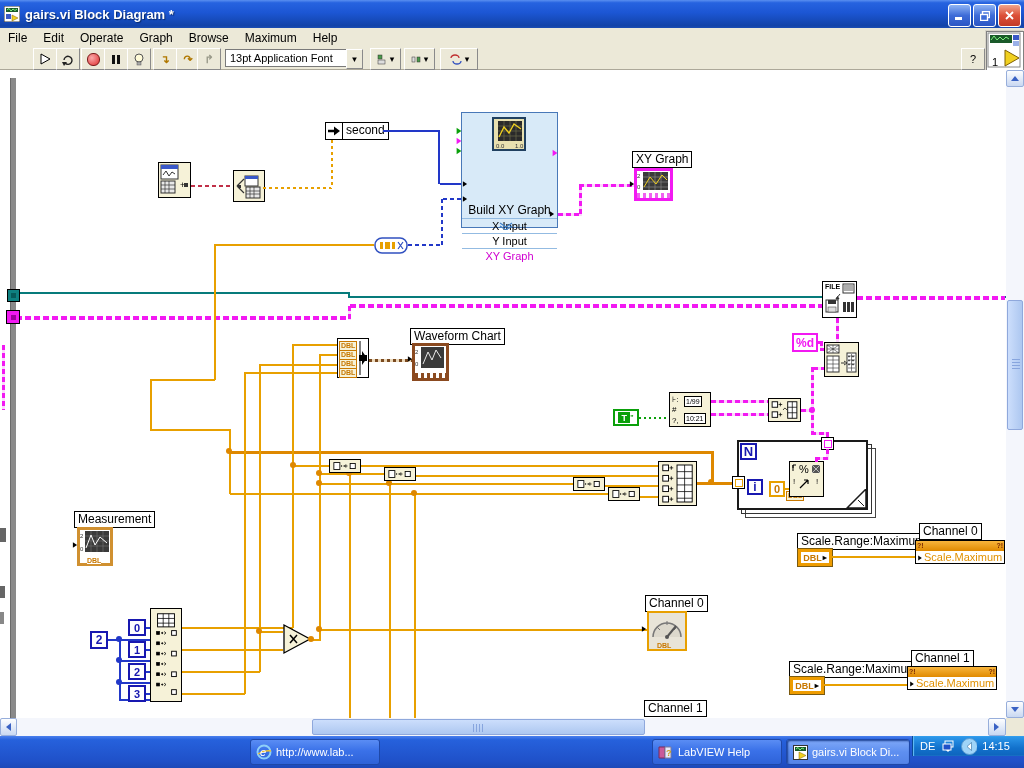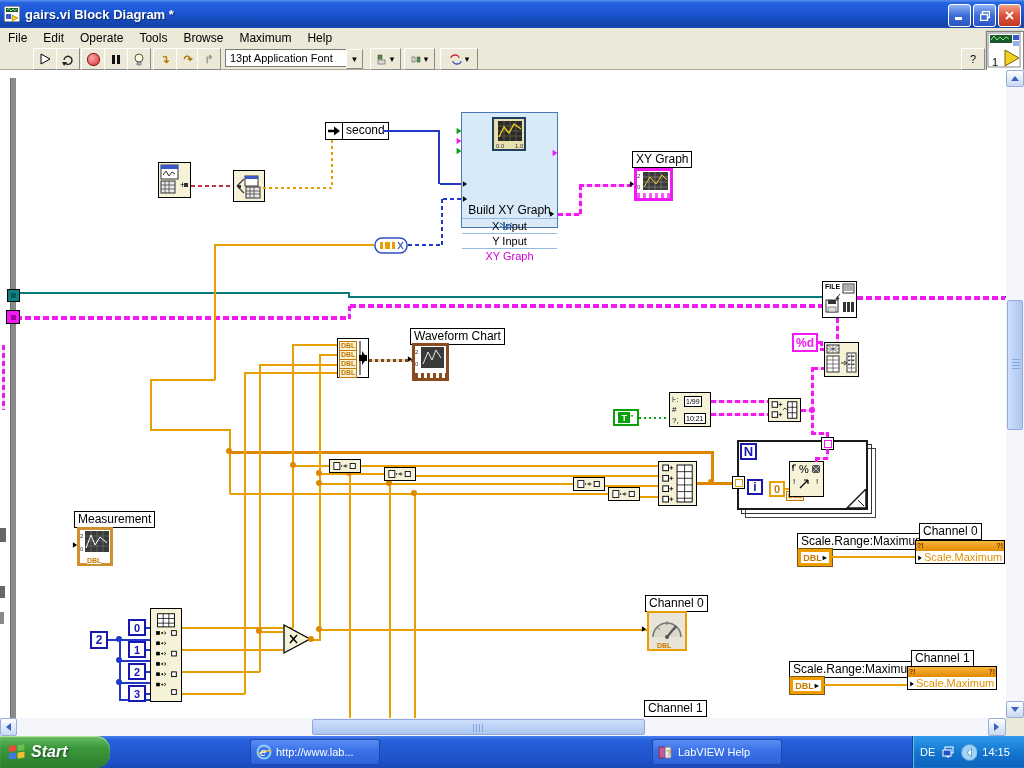--- a/index.html
+++ b/index.html
@@ -77,21 +77,21 @@
   .corner{position:absolute;top:718px;left:1006px;width:18px;height:18px;background:#ECE9D8}
   
   .taskbar{position:absolute;top:736px;left:0;width:1024px;height:32px;background:linear-gradient(180deg,#4A80EE 0%,#2661DC 12%,#1F50C8 80%,#1D49B8 100%)}
   .startbtn{position:absolute;left:0;top:0;height:32px;width:110px;border-radius:0 14px 14px 0;
     background:linear-gradient(180deg,#6DBE63 0%,#3D9A3D 35%,#2E822E 90%);box-shadow:inset 0 1px 1px #b4e8a8;
     display:flex;align-items:center;gap:5px;padding-left:8px;box-sizing:border-box}
   .starttext{color:#fff;font-size:16px;font-weight:bold;font-style:italic;text-shadow:1px 1px 2px #1a4a1a}
   .taskitem{position:absolute;top:3px;height:26px;border-radius:3px;background:linear-gradient(180deg,#5A8DF4,#3A71E8 45%,#2E62D8);
     border:1px solid #1E48A8;color:#fff;font-size:11px;display:flex;align-items:center;gap:4px;padding:0 5px;box-sizing:border-box;overflow:hidden;white-space:nowrap}
   .taskitem.active{background:linear-gradient(180deg,#7FA8F8,#5E8FF0 50%,#5484E8);box-shadow:inset 1px 1px 2px #1a3f90}
-  .tray{position:absolute;right:0;top:0;width:112px;height:32px;background:linear-gradient(180deg,#2E9AEC,#1271CC 60%,#0E64BC);
+  .tray{position:absolute;right:0;top:0;width:112px;height:20px;background:linear-gradient(180deg,#2E9AEC,#1271CC 60%,#0E64BC);
     border-left:1px solid #0a4a96;box-shadow:inset 1px 0 1px #66c0f8;display:flex;align-items:center;gap:5px;padding-left:7px;box-sizing:border-box;color:#fff;font-size:11px}
   .ticon{display:inline-flex;width:16px;height:16px;align-items:center;justify-content:center;flex:none}
 </style>
 </head>
 <body>
 
 <div class="screen">
 
   <div class="titlebar">
     <svg width="16" height="16">
@@ -119,21 +119,21 @@
             <path d="M1 1 L8 8 M8 1 L1 8" stroke="#fff" stroke-width="1.8"></path>
           </svg>
         </div>
     </div>
   </div>
 
   <div class="menubar">
     <span class="menuitem">File</span>
     <span class="menuitem">Edit</span>
     <span class="menuitem">Operate</span>
-    <span class="menuitem">Tools</span>
+    <span class="menuitem">Graph</span>
     <span class="menuitem">Browse</span>
     <span class="menuitem">Maximum</span>
     <span class="menuitem">Help</span>
   </div>
 
   <div class="toolbar">
     <div class="tbtn" style="left:33px">
         <svg width="12" height="12">
           <polygon points="2,1 11,6 2,11" fill="#fff" stroke="#000"></polygon>
         </svg>
@@ -689,50 +689,50 @@
     </div>
     <div class="sbtn" style="left:988px;top:0;width:18px;height:18px">
         <svg width="6" height="8">
           <polygon points="0,0 0,8 5,4" fill="#3A62C4"></polygon>
         </svg>
       </div>
   </div>
   <div class="corner"></div>
 
   <div class="taskbar">
-    <div class="startbtn">
-      <svg width="18" height="18">
-          <g transform="skewY(-6)">
-            <rect x="1" y="3" width="7" height="6" rx="1" fill="#E84C3C"></rect>
-            <rect x="9.5" y="3" width="7" height="6" rx="1" fill="#6BBE4A"></rect>
-            <rect x="1" y="10.5" width="7" height="6" rx="1" fill="#3C78E8"></rect>
-            <rect x="9.5" y="10.5" width="7" height="6" rx="1" fill="#F0C030"></rect>
-          </g>
-        </svg>
-      <span class="starttext">Start</span>
-    </div>
     <div class="taskitem" style="left:250px;width:130px">
       <span class="ticon">
           <svg width="16" height="16">
             <circle cx="8" cy="8" r="6.5" fill="none" stroke="#8fd0f8" stroke-width="2"></circle>
             <path d="M2 10 q6 -4 13 -3" stroke="#F0C030" fill="none" stroke-width="1.5"></path>
             <text x="4" y="12" font-size="11" fill="#fff" font-style="italic">e</text>
           </svg>
         </span>
       <span>http://www.lab...</span>
     </div>
     <div class="taskitem" style="left:652px;width:130px">
       <span class="ticon">
           <svg width="16" height="14">
             <path d="M1 2 h6 v11 h-6 z" fill="#C85A9A" stroke="#7a2a5a"></path>
             <path d="M7 2 h6 v11 h-6 z" fill="#E8E8F8" stroke="#7a7a9a"></path>
             <text x="8" y="11" font-size="9" fill="#C8A020" font-weight="bold">?</text>
           </svg>
         </span>
       <span>LabVIEW Help</span>
+    </div>
+    <div class="taskitem active" style="left:786px;width:124px">
+      <span class="ticon">
+          <svg width="15" height="15">
+            <rect x="0.5" y="0.5" width="14" height="14" fill="#fff" stroke="#333"></rect>
+            <rect x="2" y="2" width="11" height="4" fill="#1a5a2a"></rect>
+            <polyline points="3,4 5,2.5 7,5 9,3 11,4" stroke="#7ff07f" fill="none"></polyline>
+            <polygon points="6,7 13,10.5 6,14" fill="#f0d020" stroke="#806000" stroke-width="0.5"></polygon>
+          </svg>
+        </span>
+      <span>gairs.vi Block Di...</span>
     </div>
     <div class="tray">
       <span>DE</span>
       <span class="ticon">
           <svg width="12" height="12">
             <rect x="3" y="1" width="8" height="6" fill="none" stroke="#fff"></rect>
             <rect x="1" y="4" width="8" height="6" fill="#1F50C8" stroke="#fff"></rect>
             <polygon points="4,11 8,11 6,13" fill="#fff" transform="translate(0,-1)"></polygon>
           </svg>
         </span>

